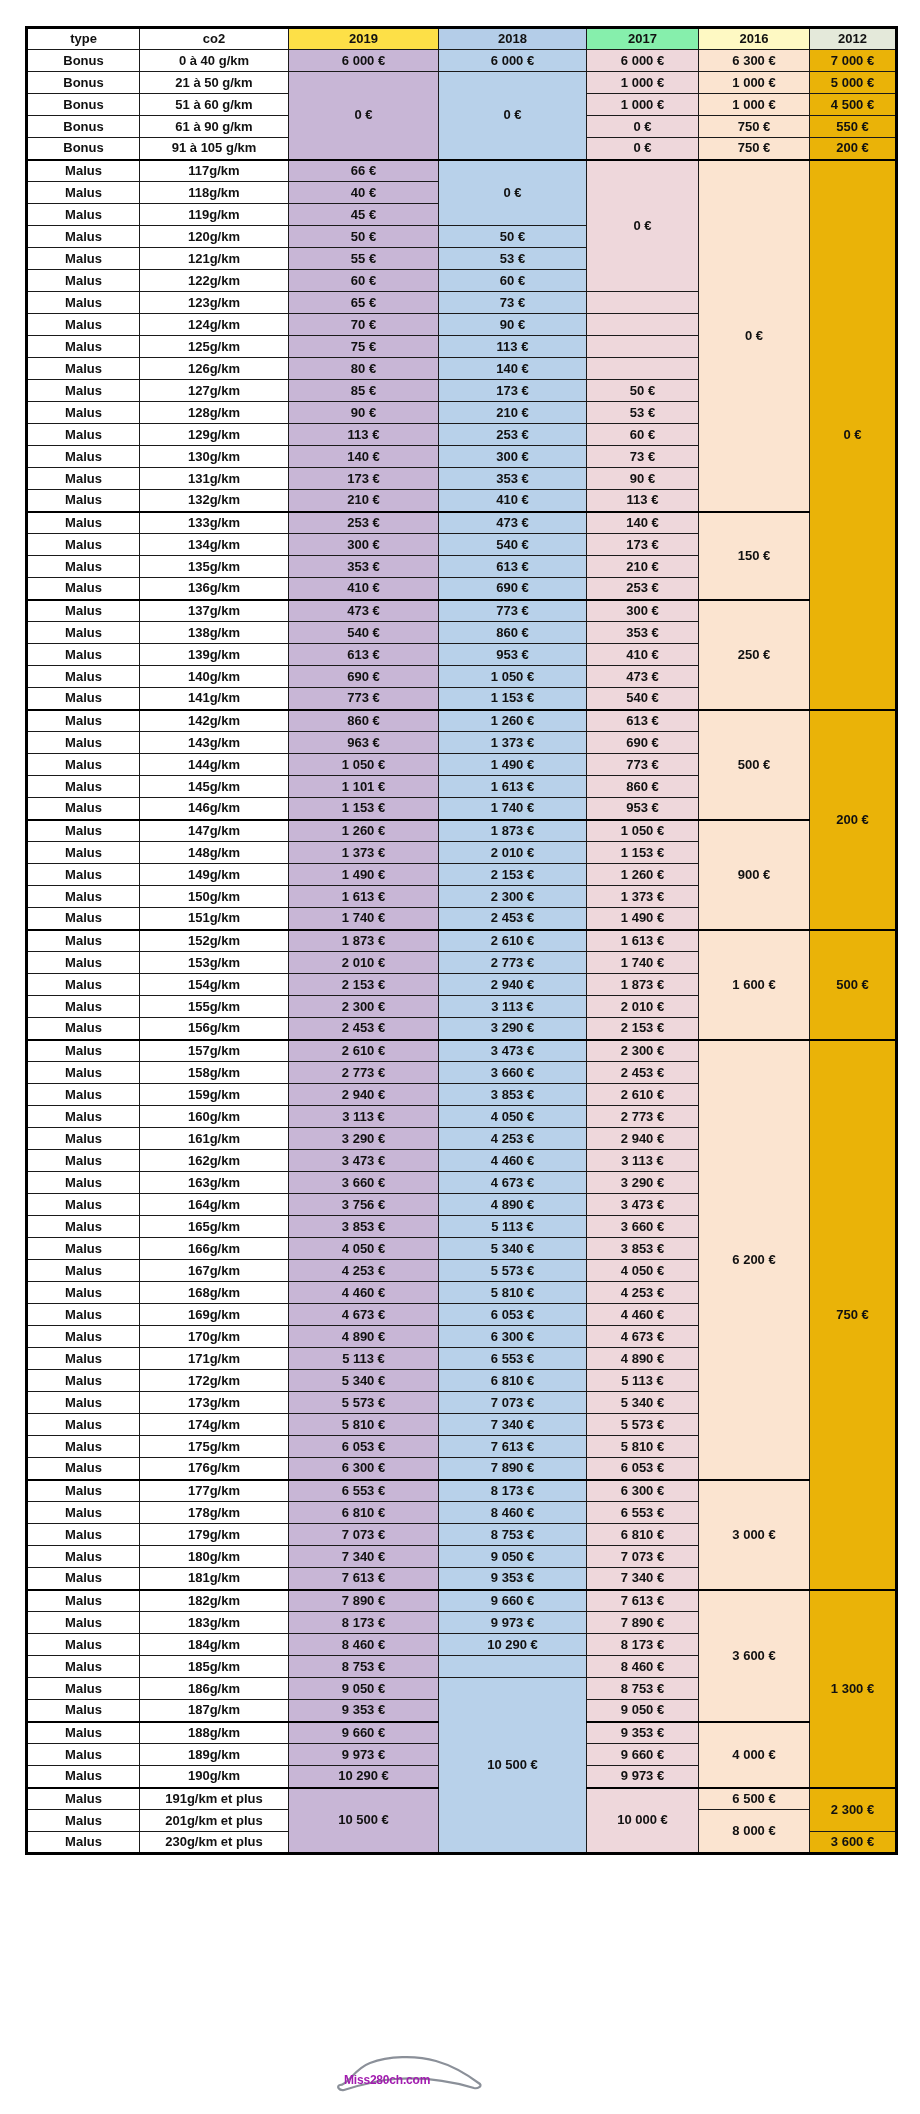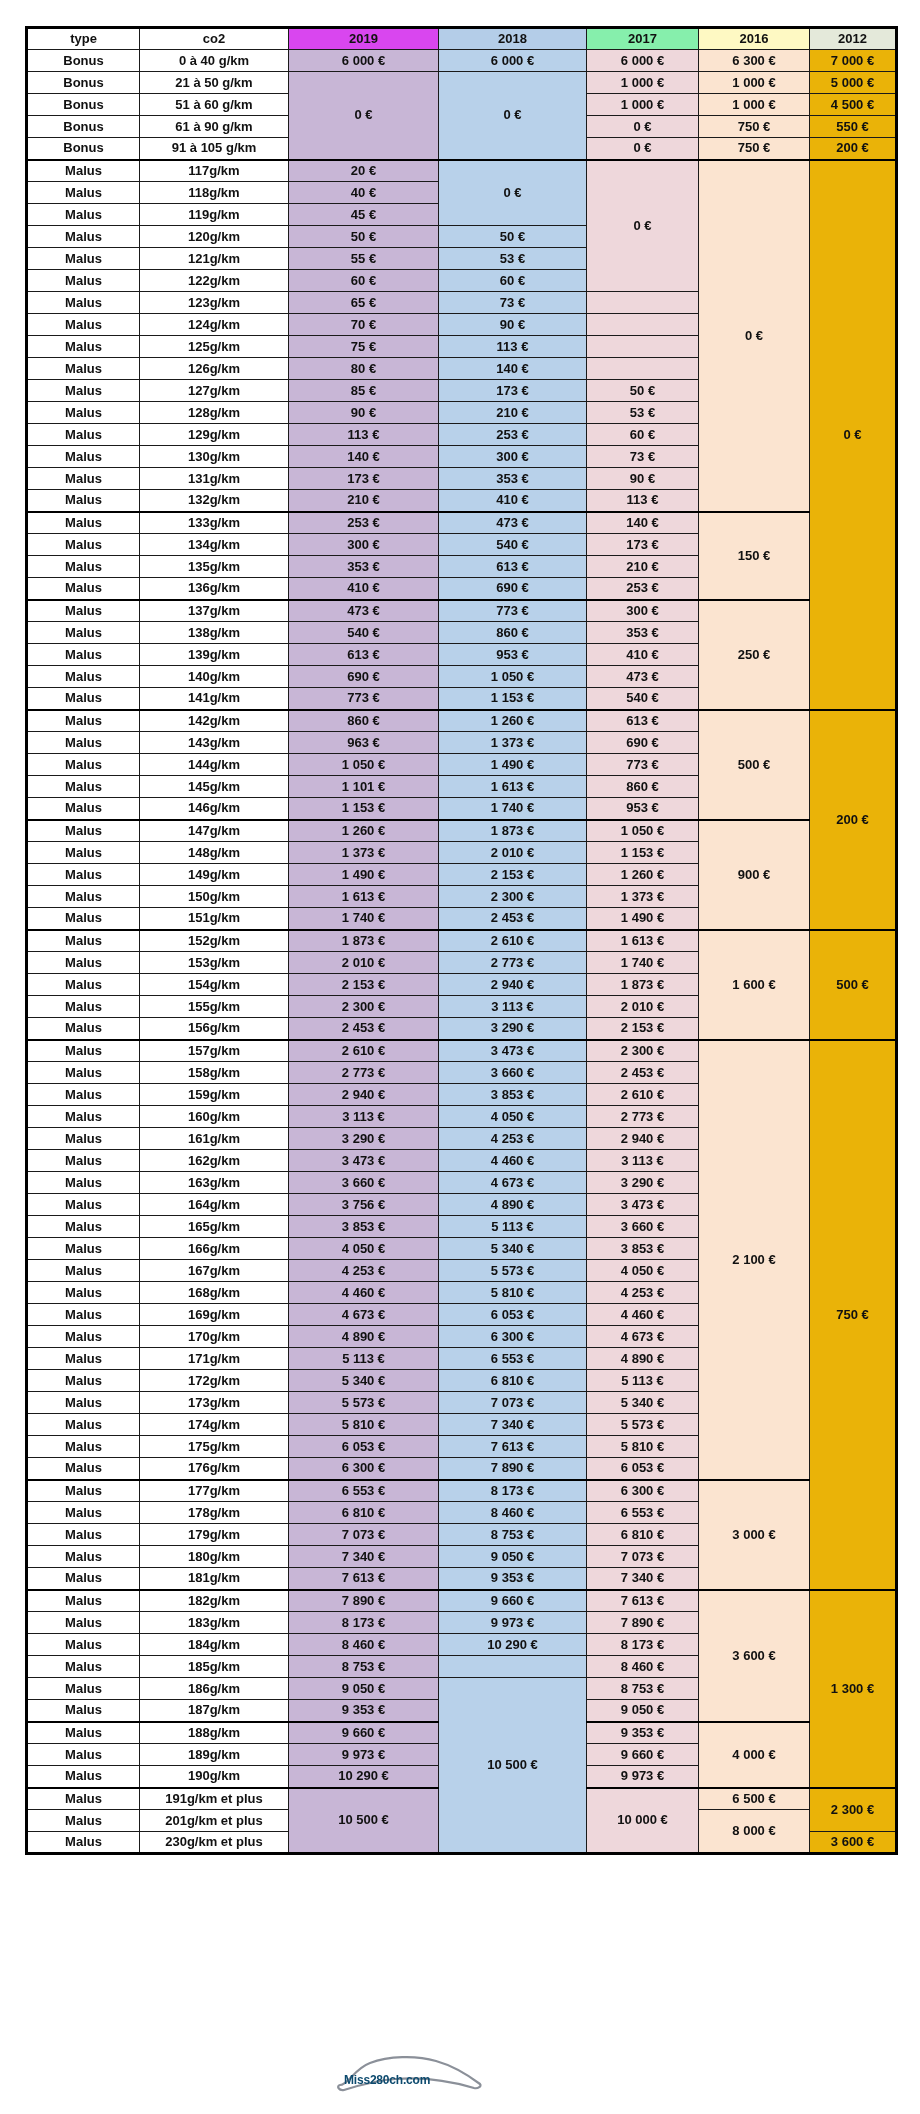--- a/index.html
+++ b/index.html
@@ -41,21 +41,21 @@
     text-align: center;
     height: 22px;
     padding: 0 2px;
     line-height: 20px;
     white-space: nowrap;
     overflow: hidden;
   }
   
   thead th { height: 24px; font-size: 14px; border-bottom: 2px solid #000; }
   th.h-type, th.h-co2 { background: #ffffff; }
-  th.h-2019 { background: #d946ef; }
+  th.h-2019 { background: #fde047; }
   th.h-2018 { background: #b4cde8; }
   th.h-2017 { background: #86efac; font-weight: normal; }
   th.h-2016 { background: #fef9c3; font-weight: normal; }
   th.h-2012 { background: #e4e9da; font-weight: normal; }
 
   
   td.type, td.co2 { background:#fff; text-align:left; padding-left:5px; font-weight: normal; font-size:13px;}
   td.v2019 { background: #c8b6d6; }
   td.v2018 { background: #b8d1ea; font-weight: normal; }
   td.v2017 { background: #eed7db; font-weight: normal; }
@@ -74,21 +74,21 @@
     width: 170px;
     height: 60px;
     pointer-events: none;
   }
   .watermark .wm-text {
     position: absolute;
     left: 14px;
     top: 38px;
     font-size: 12px;
     font-weight: bold;
-    color: #0c4a6e;
+    color: #a21caf;
     letter-spacing: -0.2px;
     font-family: "Liberation Sans", sans-serif;
   }
   .watermark svg { position: absolute; left: 0; top: 0; }
 </style>
 </head>
 <body>
 
 <div id="bonus-malus-table-wrap">
   <table class="bm">
@@ -148,21 +148,21 @@
         <tr>
           <td class="type">Bonus</td>
           <td class="co2">91 à 105 g/km</td>
           <td class="v2017">0 €</td>
           <td class="v2016">750 €</td>
           <td class="v2012">200 €</td>
         </tr>
         <tr class="grp-top">
           <td class="type">Malus</td>
           <td class="co2">117g/km</td>
-          <td class="v2019 bold-v">20 €</td>
+          <td class="v2019 bold-v">66 €</td>
           <td class="v2018 mseg" rowspan="3">0 €</td>
           <td class="v2017 mseg" rowspan="6">0 €</td>
           <td class="v2016 mseg" rowspan="16">0 €</td>
           <td class="v2012 mseg" rowspan="25">0 €</td>
         </tr>
         <tr>
           <td class="type">Malus</td>
           <td class="co2">118g/km</td>
           <td class="v2019 bold-v">40 €</td>
         </tr>
@@ -433,21 +433,21 @@
           <td class="v2019 bold-v">2 453 €</td>
           <td class="v2018">3 290 €</td>
           <td class="v2017">2 153 €</td>
         </tr>
         <tr class="grp-top">
           <td class="type">Malus</td>
           <td class="co2">157g/km</td>
           <td class="v2019 bold-v">2 610 €</td>
           <td class="v2018">3 473 €</td>
           <td class="v2017">2 300 €</td>
-          <td class="v2016 mseg" rowspan="20">2 100 €</td>
+          <td class="v2016 mseg" rowspan="20">6 200 €</td>
           <td class="v2012 mseg" rowspan="25">750 €</td>
         </tr>
         <tr>
           <td class="type">Malus</td>
           <td class="co2">158g/km</td>
           <td class="v2019 bold-v">2 773 €</td>
           <td class="v2018">3 660 €</td>
           <td class="v2017">2 453 €</td>
         </tr>
         <tr>

